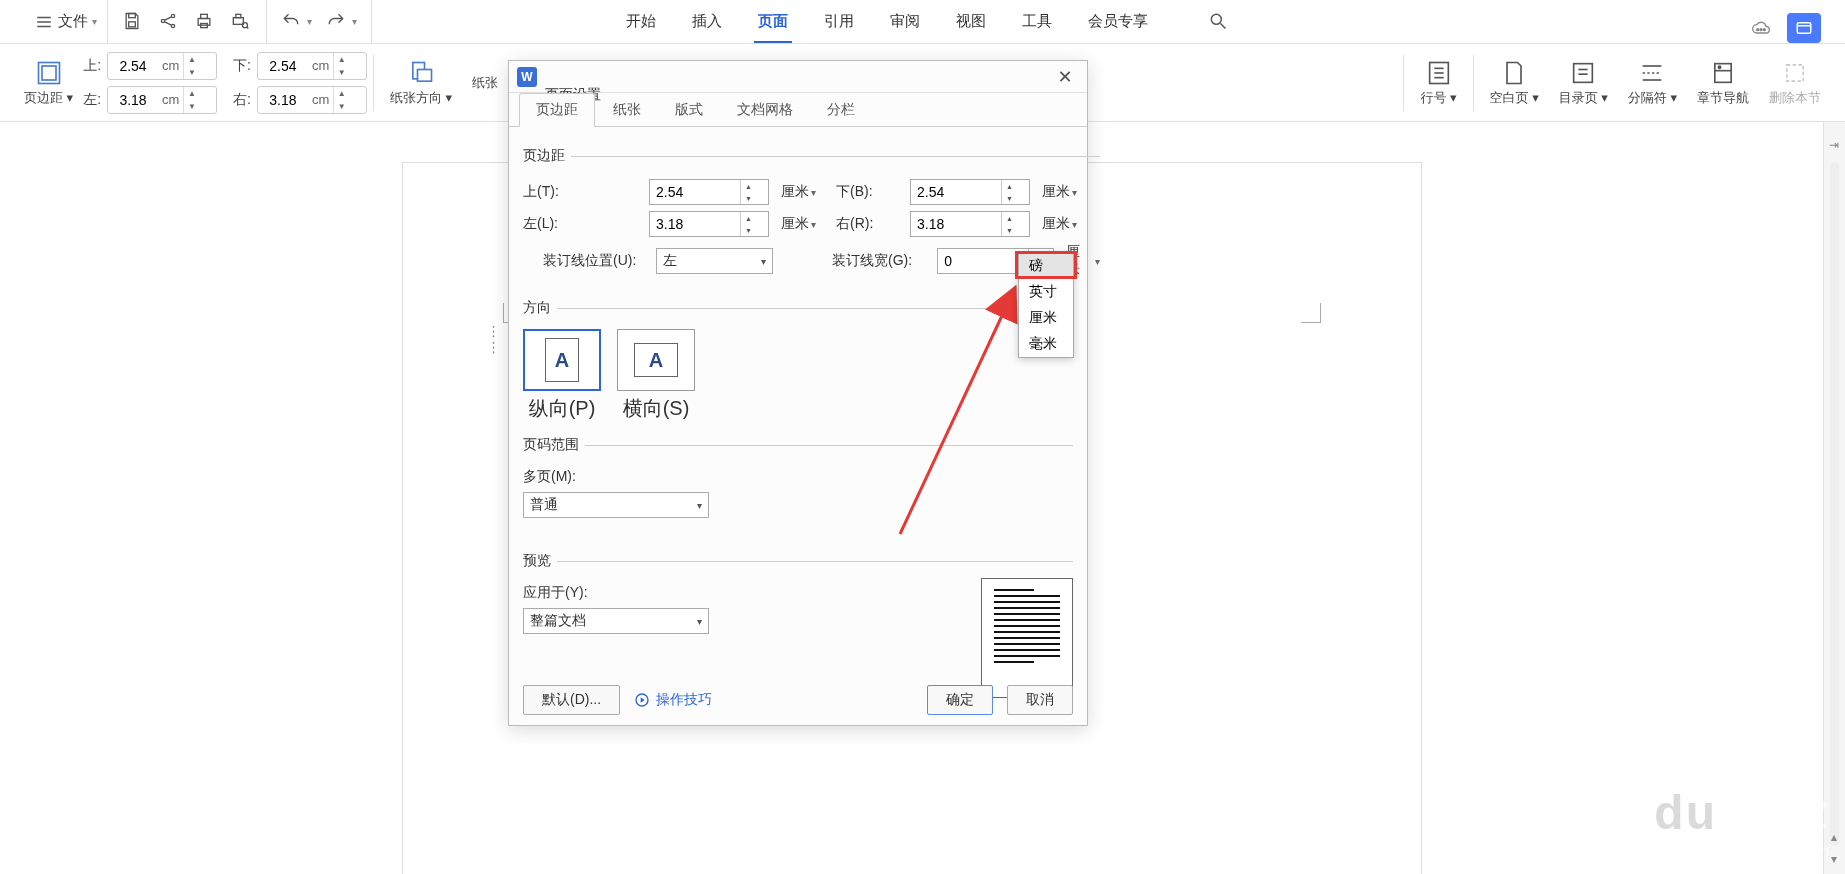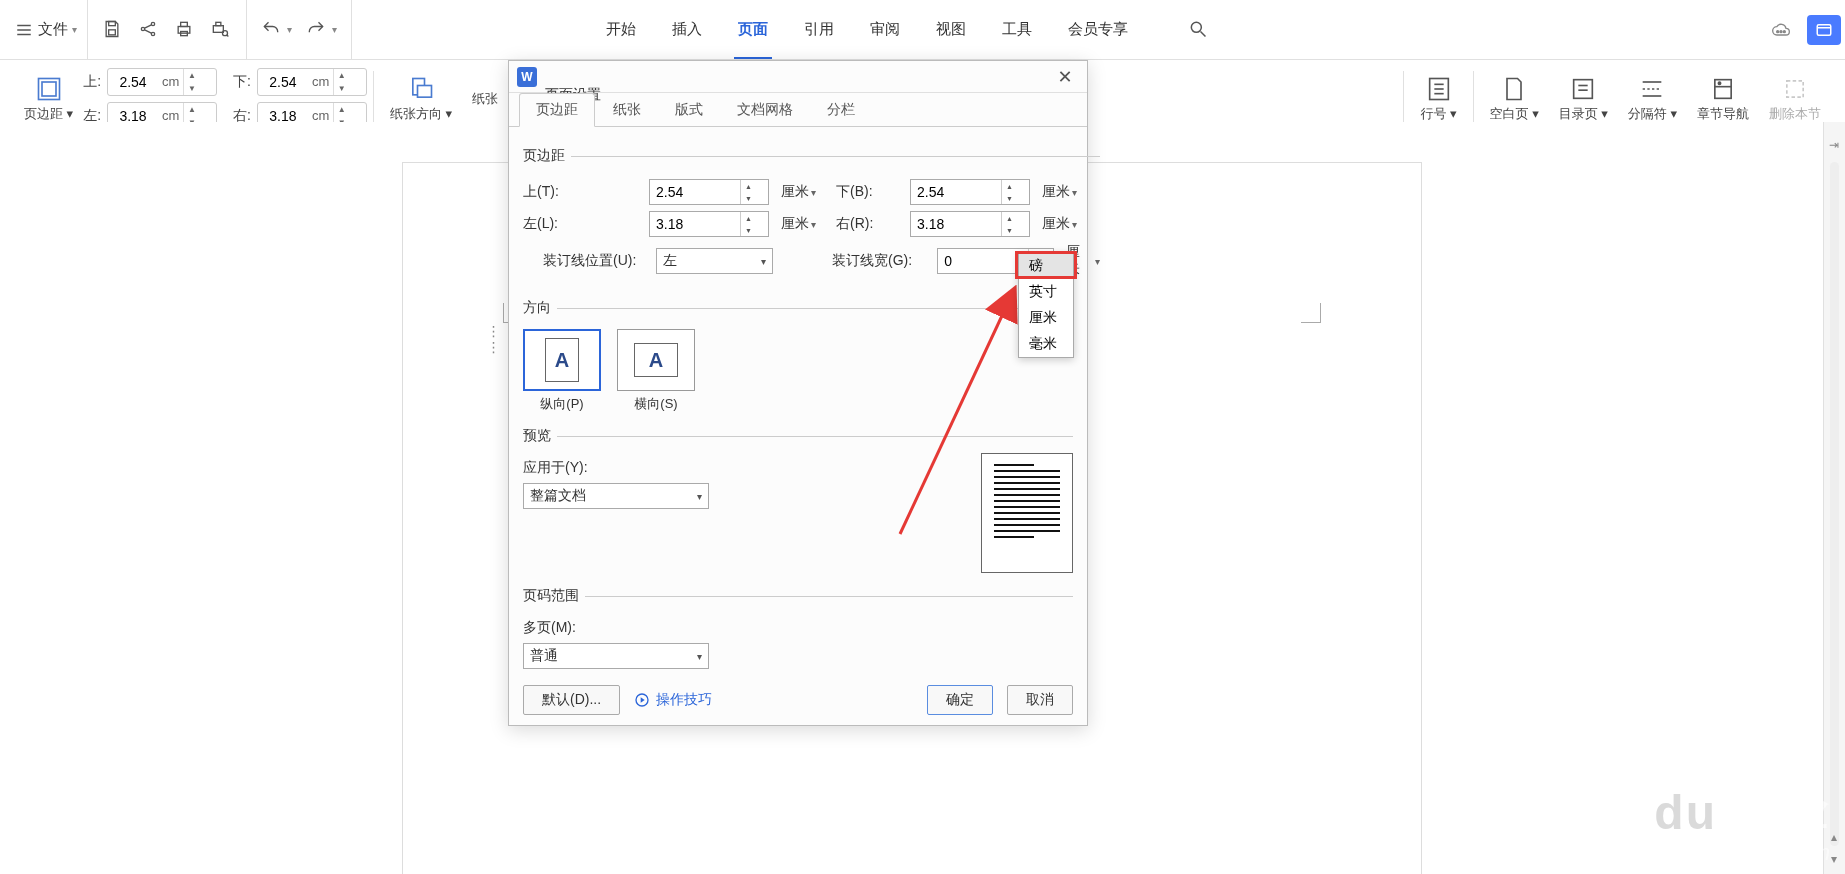--- a/index.html
+++ b/index.html
@@ -1,19 +1,19 @@
 <!DOCTYPE html>
 <html><head>
 <meta charset="utf-8">
 <style>
 * { box-sizing: border-box; margin: 0; padding: 0; font-family: "Microsoft YaHei", sans-serif; }
 body { background: #fff; width: 1845px; height: 874px; position: relative; overflow: hidden; }
 
 
-.topbar { height: 60px; border-bottom: 1px solid #e0e0e0; display: flex; align-items: center; padding: 0 4px; font-size: 15px; color: #333; }
+.topbar { height: 44px; border-bottom: 1px solid #e0e0e0; display: flex; align-items: flex-end; padding: 0 24px; font-size: 15px; color: #333; }
 .topbar .menu-icon { width: 20px; height: 20px; margin-right: 4px; display: inline-flex; align-items: center; justify-content: center; }
 .topbar .file-btn { display: flex; align-items: center; padding: 0 10px; border-right: 1px solid #e0e0e0; height: 100%; }
 .topbar .icon-group { display: flex; gap: 14px; padding: 0 14px; border-right: 1px solid #e0e0e0; height: 100%; align-items: center; }
 .topbar .icon-group .ic { width: 22px; height: 22px; color: #555; cursor: pointer; }
 .topbar .tabs { display: flex; gap: 28px; margin-left: 250px; height: 100%; align-items: center; }
 .topbar .tab { padding: 0 4px; height: 100%; display: flex; align-items: center; color: #333; cursor: pointer; position: relative; }
 .topbar .tab.active { color: #2b65d9; font-weight: 700; }
 .topbar .tab.active::after { content: ""; position: absolute; bottom: 0; left: 0; right: 0; height: 2px; background: #2b65d9; }
 .topbar .search-ic { margin-left: 28px; width: 22px; height: 22px; color: #555; cursor: pointer; }
 .topbar .right { margin-left: auto; display: flex; gap: 10px; align-items: center; }
@@ -75,21 +75,21 @@
 .dialog .selectbox { border: 1px solid #aaa; height: 26px; width: 120px; background: #fff; display: flex; align-items: center; padding: 0 6px; position: relative; cursor: pointer; }
 .dialog .selectbox::after { content: "▾"; position: absolute; right: 6px; font-size: 10px; color: #555; }
 .dialog .selectwide { width: 186px; }
 .dialog .orient { display: flex; gap: 16px; margin-top: 4px; }
 .dialog .orient .card { display: flex; flex-direction: column; align-items: center; gap: 4px; }
 .dialog .orient .box { width: 78px; height: 62px; border: 1px solid #999; background: #fff; display: flex; align-items: center; justify-content: center; cursor: pointer; }
 .dialog .orient .box.sel { border: 2px solid #2b65d9; }
 .dialog .orient .pg { border: 1px solid #666; display: flex; align-items: center; justify-content: center; color: #2b4a8a; font-weight: bold; font-size: 20px; }
 .dialog .orient .pg.v { width: 34px; height: 44px; }
 .dialog .orient .pg.h { width: 44px; height: 34px; }
-.dialog .orient .olbl { font-size: 13px; }
+.dialog .orient .olbl { font-size: 20px; }
 .dialog .preview { border: 1px solid #666; width: 92px; height: 120px; background: #fff; padding: 10px 12px; display: flex; flex-direction: column; gap: 4px; }
 .dialog .preview .ln { height: 2px; background: #111; }
 .dialog .preview .ln.short { width: 60%; }
 .dialog .footer { position: absolute; bottom: 0; left: 0; right: 0; height: 50px; display: flex; align-items: center; padding: 0 14px; gap: 14px; }
 .dialog .footer .btn { height: 30px; padding: 0 18px; border: 1px solid #aaa; background: #f8f8f8; display: flex; align-items: center; cursor: pointer; font-size: 14px; border-radius: 2px; }
 .dialog .footer .btn.primary { border: 1px solid #5a8de0; }
 .dialog .footer .tip { color: #2b65d9; display: flex; align-items: center; gap: 6px; cursor: pointer; }
 .dialog .footer .spacer { flex: 1; }
 
 
@@ -405,20 +405,31 @@
         <div class="card">
           <div class="box">
               <div class="pg h">A</div>
             </div>
           <div class="olbl">横向(S)</div>
         </div>
       </div>
     </fieldset>
 
     <fieldset>
+        <legend>页码范围</legend>
+      <div class="row">
+        <label style="width:66px">多页(M):</label>
+      </div>
+      <div class="selectbox selectwide">
+          <span>普通</span>
+        </div>
+      <div style="height:20px"></div>
+    </fieldset>
+
+    <fieldset>
         <legend>预览</legend>
       <div style="display:flex; gap:20px; align-items:flex-start;">
         <div>
           <div class="row">
               <label style="width:76px">应用于(Y):</label>
             </div>
           <div class="selectbox selectwide">
               <span>整篇文档</span>
             </div>
         </div>
@@ -432,31 +443,20 @@
             <div class="ln"></div>
             <div class="ln"></div>
             <div class="ln"></div>
             <div class="ln"></div>
             <div class="ln"></div>
             <div class="ln"></div>
             <div class="ln"></div>
             <div class="ln short"></div>
         </div>
       </div>
-    </fieldset>
-
-    <fieldset>
-        <legend>页码范围</legend>
-      <div class="row">
-        <label style="width:66px">多页(M):</label>
-      </div>
-      <div class="selectbox selectwide">
-          <span>普通</span>
-        </div>
-      <div style="height:20px"></div>
     </fieldset>
   </div>
   <div class="footer">
     <div class="btn">默认(D)...</div>
     <div class="tip">
       <svg viewBox="0 0 24 24" width="16" height="16" fill="none" stroke="#2b65d9" stroke-width="2">
           <circle cx="12" cy="12" r="9"></circle>
           <polygon points="10,8 16,12 10,16" fill="#2b65d9" stroke="none"></polygon>
         </svg>
       <span>操作技巧</span>

